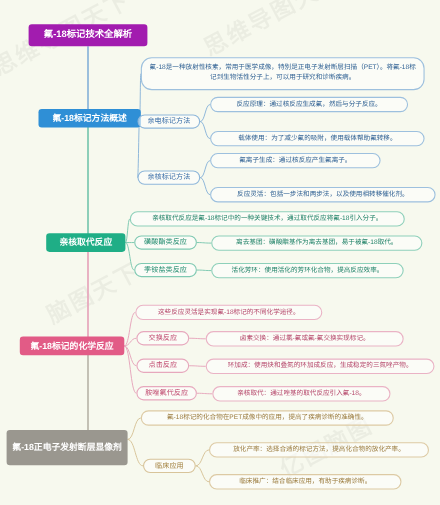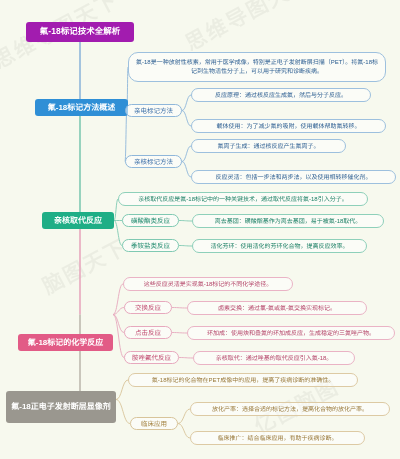--- a/index.html
+++ b/index.html
@@ -136,21 +136,21 @@
 
   <div class="node chip green" style="left:42px;top:212px;width:72px;height:17px;">亲核取代反应</div>
   <div class="node leaf g" style="left:118px;top:192px;width:250px;height:14px;">亲核取代反应是氟-18标记中的一种关键技术，通过取代反应将氟-18引入分子。</div>
 
   <div class="node pill g" style="left:122px;top:214px;width:57px;height:13px;">磺酸酯类反应</div>
   <div class="node leaf g" style="left:192px;top:214px;width:192px;height:14px;">离去基团：磺酸酯基作为离去基团，易于被氟-18取代。</div>
 
   <div class="node pill g" style="left:122px;top:239px;width:57px;height:13px;">季铵盐类反应</div>
   <div class="node leaf g" style="left:192px;top:239px;width:175px;height:14px;">活化芳环：使用活化的芳环化合物，提高反应效率。</div>
 
-  <div class="node chip pink" style="left:18px;top:306px;width:95px;height:17px;margin-top:28px;">氟-18标记的化学反应</div>
+  <div class="node chip pink" style="left:18px;top:306px;width:95px;height:17px;">氟-18标记的化学反应</div>
   <div class="node leaf p" style="left:123px;top:277px;width:170px;height:14px;">这些反应灵活是实现氟-18标记的不同化学途径。</div>
 
   <div class="node pill p" style="left:124px;top:301px;width:48px;height:13px;">交换反应</div>
   <div class="node leaf p" style="left:187px;top:301px;width:180px;height:14px;">卤素交换：通过氯-氟或氟-氟交换实现标记。</div>
 
   <div class="node pill p" style="left:124px;top:326px;width:48px;height:13px;">点击反应</div>
   <div class="node leaf p" style="left:187px;top:326px;width:208px;height:14px;">环加成：使用炔和叠氮的环加成反应，生成稳定的三氮唑产物。</div>
 
   <div class="node pill p" style="left:124px;top:351px;width:55px;height:13px;">胺唑氟代反应</div>
   <div class="node leaf p" style="left:193px;top:351px;width:162px;height:14px;">亲核取代：通过唑基的取代反应引入氟-18。</div>

